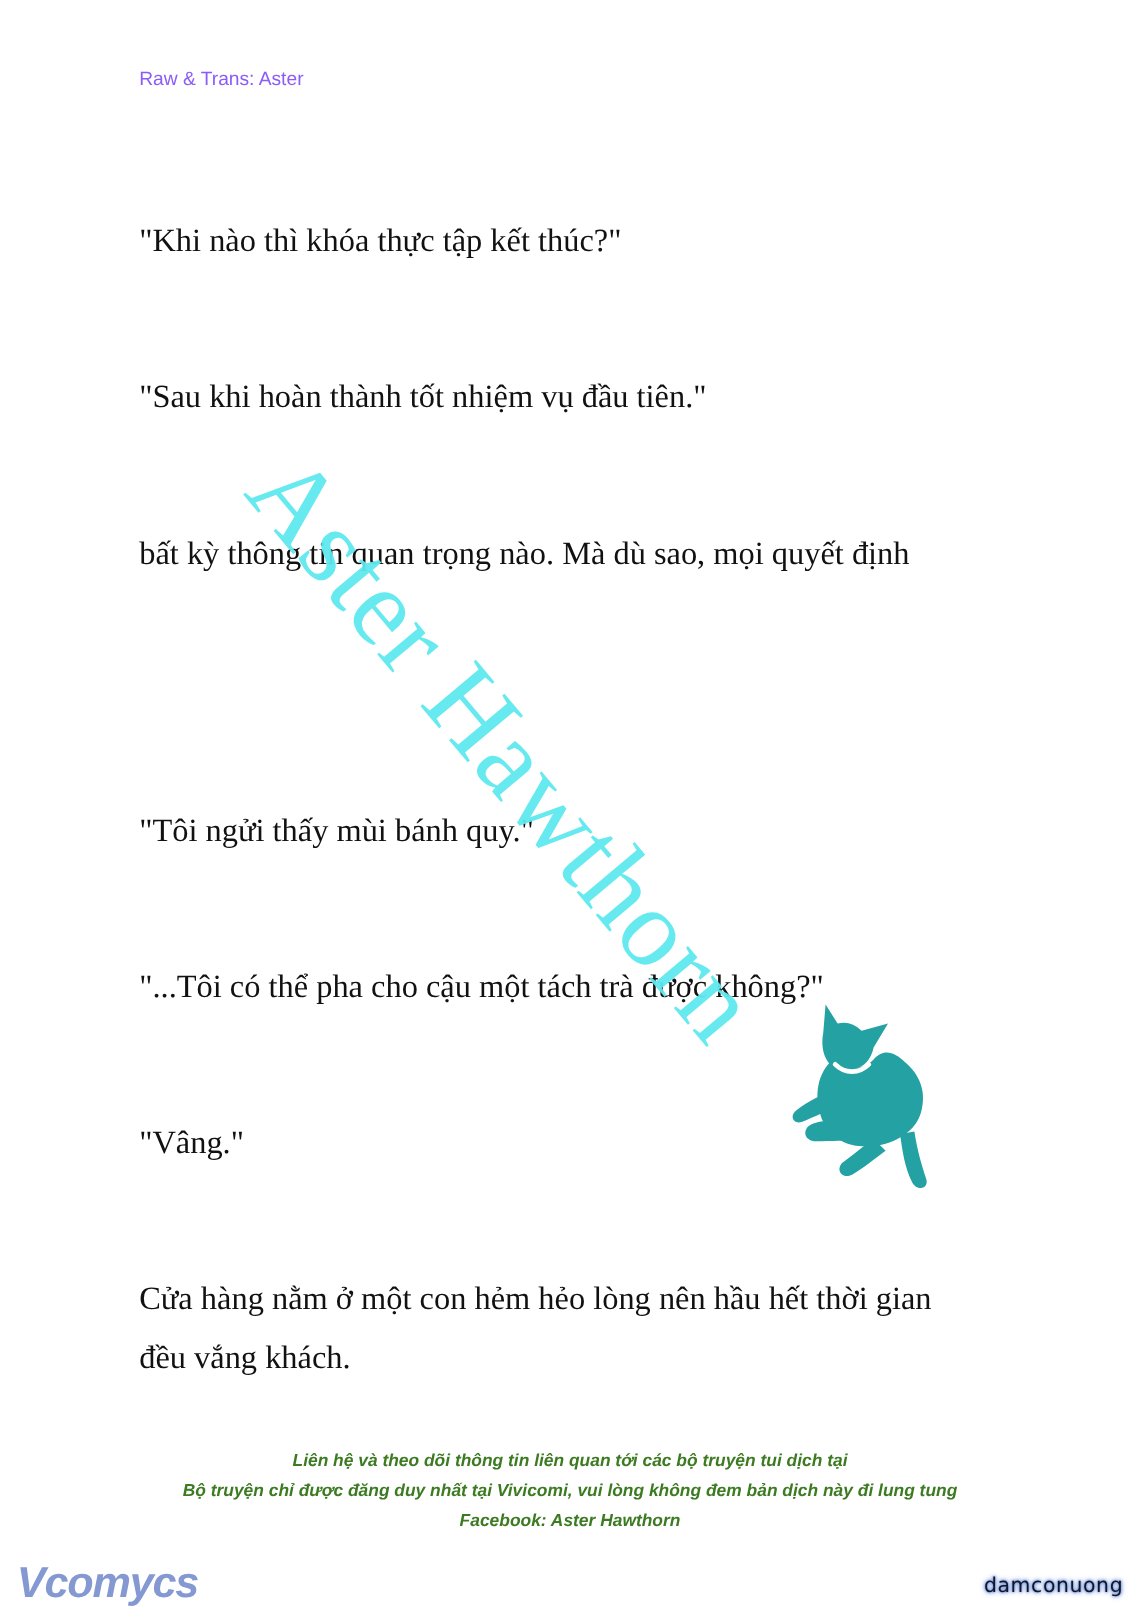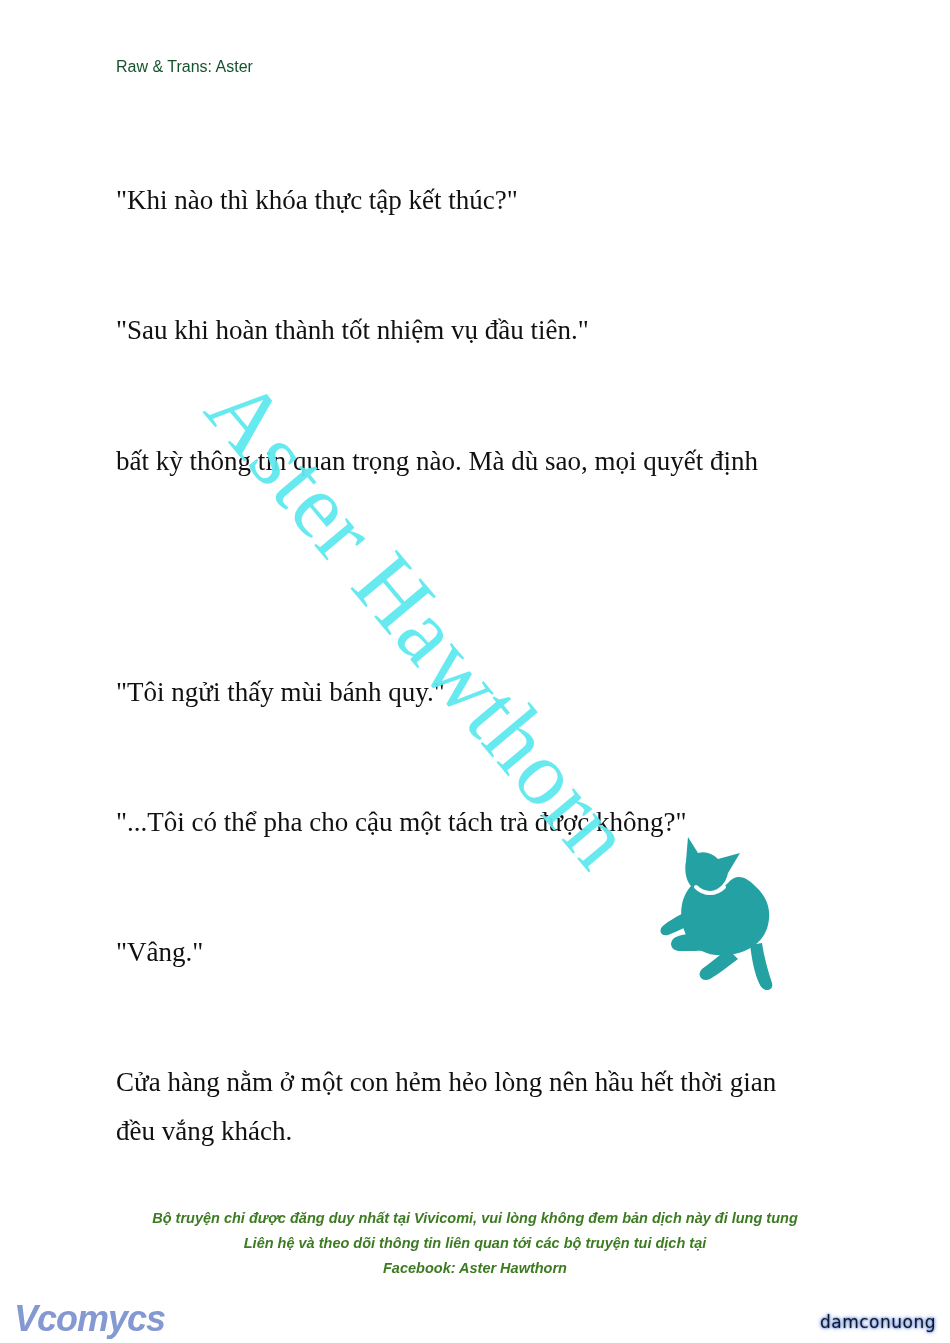--- a/index.html
+++ b/index.html
@@ -14,21 +14,21 @@
       overflow: hidden;
       font-family: "Liberation Serif", serif;
       color: #111111;
     }
     .header-credit {
       position: absolute;
       left: 116px;
       top: 58px;
       font-family: "Liberation Sans", sans-serif;
       font-size: 16px;
-      color: #14532d;
+      color: #8b5cf6;
       margin: 0;
     }
     .para {
       position: absolute;
       left: 116px;
       margin: 0;
       font-size: 27px;
       line-height: 49px;
       width: 720px;
       color: #111111;
@@ -145,19 +145,19 @@
 
     <path d="M78 124 C70 130 60 138 52 144 C46 150 52 158 60 154 C70 148 80 140 88 134 Z"></path>
 
     <path d="M100 120 C102 134 104 148 110 160 C114 168 124 166 122 158 C118 146 114 132 112 118 Z"></path>
   </g>
 
   <path d="M46 62 C54 70 66 70 74 62" stroke="#ffffff" stroke-width="4" fill="none" stroke-linecap="round"></path>
 </svg>
 
 <div class="footer-notice">
+  <span>Liên hệ và theo dõi thông tin liên quan tới các bộ truyện tui dịch tại</span>
   <span>Bộ truyện chỉ được đăng duy nhất tại Vivicomi, vui lòng không đem bản dịch này đi lung tung</span>
-  <span>Liên hệ và theo dõi thông tin liên quan tới các bộ truyện tui dịch tại</span>
   <span>Facebook: Aster Hawthorn</span>
 </div>
 
 <div class="logo-vcomycs">Vcomycs</div>
 <div class="logo-damconuong">damconuong</div>
 
 </body></html>

